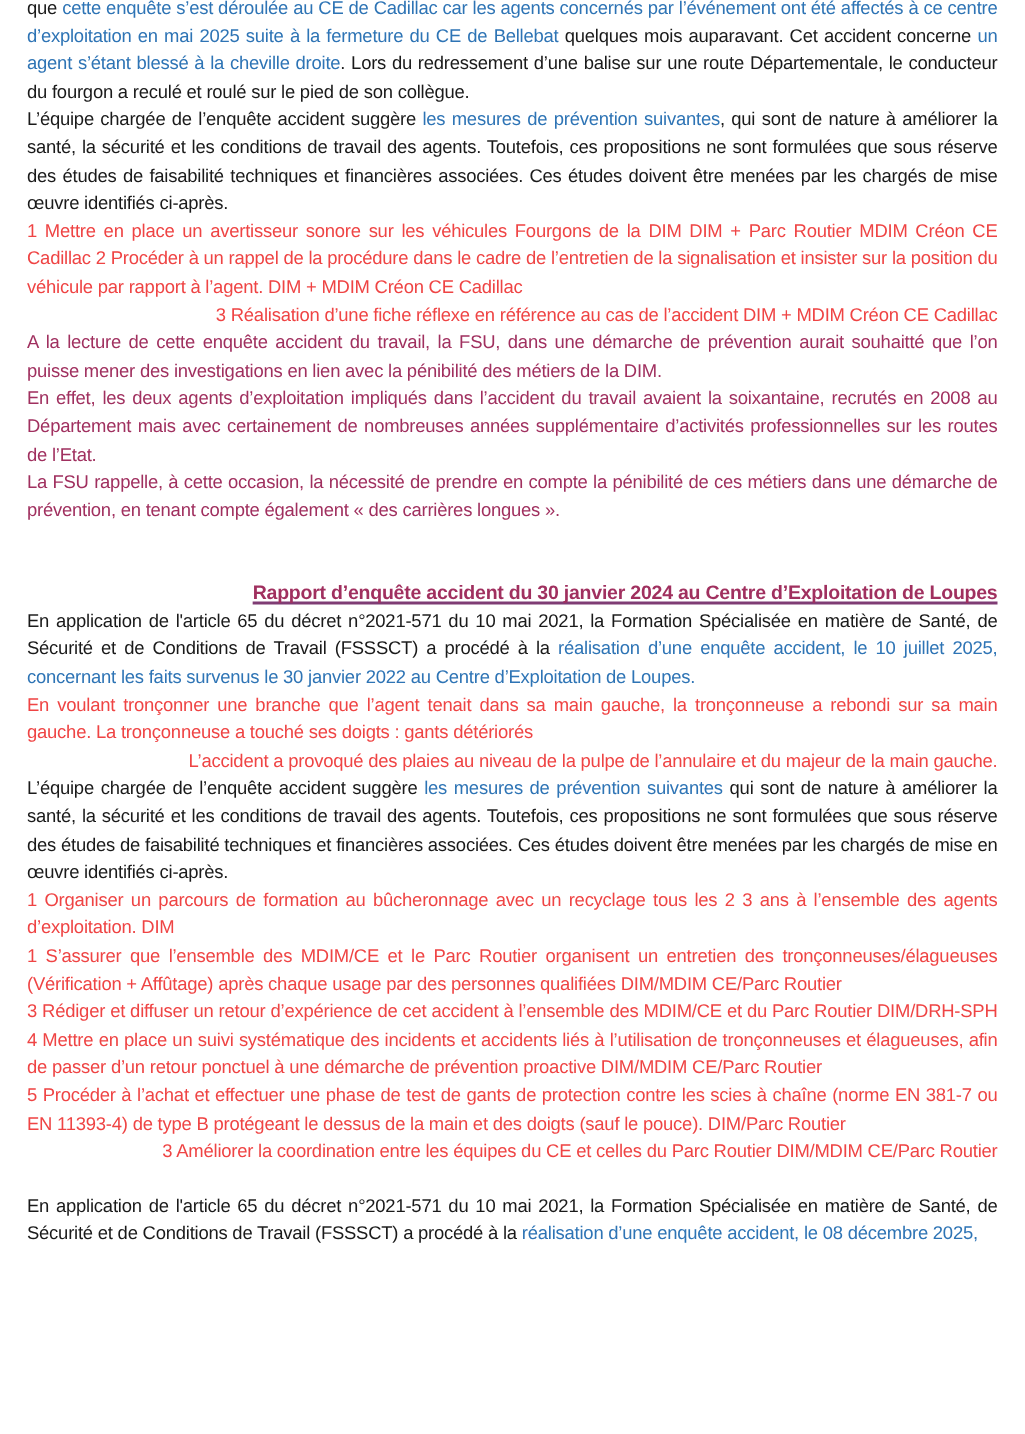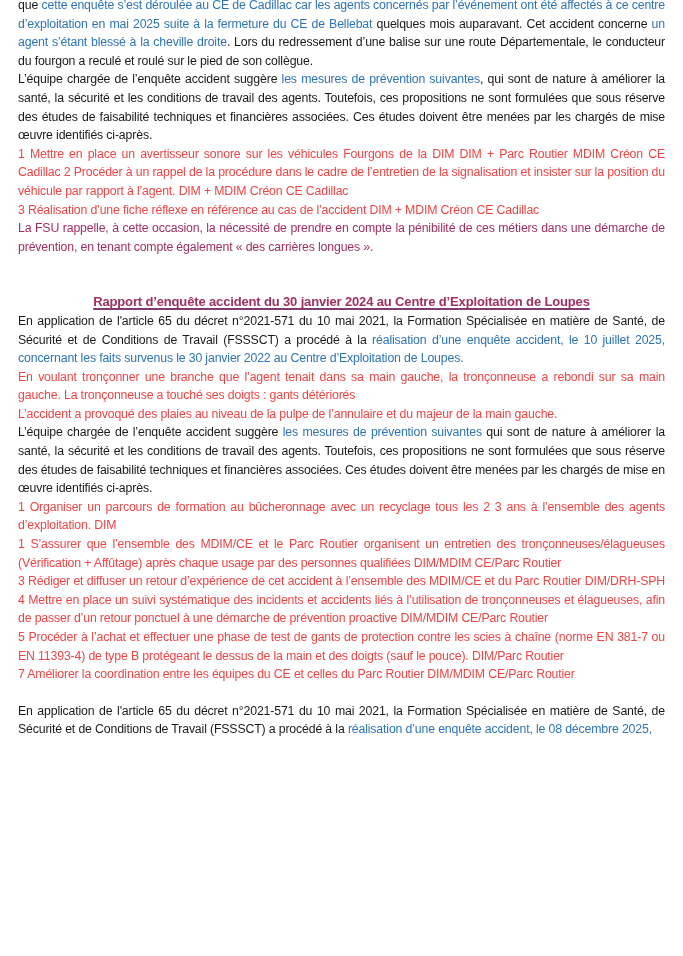--- a/index.html
+++ b/index.html
@@ -20,55 +20,57 @@
   .maroon { color: #a0305f; }
   .heading {
     color: #a0305f;
     font-weight: bold;
     text-decoration: underline;
     text-decoration-color: #7f3c74;
     text-decoration-thickness: 1.5px;
     text-underline-offset: 2px;
     font-size: 13px;
     margin: 0;
-    text-align: center;
+    text-align: right;
   }
   .first { margin-top: -4px !important; }
   .gap-large { height: 37px; }
   .gap-mid { height: 18px; }
-  .nl { text-align: left; }
+  .nl { text-align: right; }
 </style>
 </head>
 <body>
 
 <div class="page">
 
   <p class="first"><span>que </span><span class="blue">cette enquête s’est déroulée au CE de Cadillac car les agents concernés par l’événement ont été affectés à ce centre d’exploitation en mai 2025 suite à la fermeture du CE de Bellebat</span><span> quelques mois auparavant. Cet accident concerne </span><span class="blue">un agent s’étant blessé à la cheville droite</span><span>. Lors du redressement d’une balise sur une route Départementale, le conducteur du fourgon a reculé et roulé sur le pied de son collègue.</span></p>
 
   <p><span>L’équipe chargée de l’enquête accident suggère </span><span class="blue">les mesures de prévention suivantes</span><span>, qui sont de nature à améliorer la santé, la sécurité et les conditions de travail des agents. Toutefois, ces propositions ne sont formulées que sous réserve des études de faisabilité techniques et financières associées. Ces études doivent être menées par les chargés de mise œuvre identifiés ci-après.</span></p>
 
   <p class="blue-b">1 Mettre en place un avertisseur sonore sur les véhicules Fourgons de la DIM DIM + Parc Routier MDIM Créon CE Cadillac 2 Procéder à un rappel de la procédure dans le cadre de l’entretien de la signalisation et insister sur la position du véhicule par rapport à l’agent. DIM + MDIM Créon CE Cadillac</p>
   <p class="blue-b nl">3 Réalisation d’une fiche réflexe en référence au cas de l’accident DIM + MDIM Créon CE Cadillac</p>
 
+  <p class="maroon">A la lecture de cette enquête accident du travail, la FSU, dans une démarche de prévention aurait souhaitté que l’on puisse mener des investigations en lien avec la pénibilité des métiers de la DIM.</p>
+  <p class="maroon">En effet, les deux agents d’exploitation impliqués dans l’accident du travail avaient la soixantaine, recrutés en 2008 au Département mais avec certainement de nombreuses années supplémentaire d’activités professionnelles sur les routes de l’Etat.</p>
   <p class="maroon">La FSU rappelle, à cette occasion, la nécessité de prendre en compte la pénibilité de ces métiers dans une démarche de prévention, en tenant compte également « des carrières longues ».</p>
 
   <div class="gap-large"></div>
 
   <p class="heading">Rapport d’enquête accident du 30 janvier 2024 au Centre d’Exploitation de Loupes</p>
   <p><span>En application de l'article 65 du décret n°2021-571 du 10 mai 2021, la Formation Spécialisée en matière de Santé, de Sécurité et de Conditions de Travail (FSSSCT) a procédé à la </span><span class="blue">réalisation d’une enquête accident, le 10 juillet 2025,</span> <span class="blue">concernant les faits survenus le 30 janvier 2022 au Centre d’Exploitation de Loupes.</span></p>
 
   <p class="blue-b">En voulant tronçonner une branche que l’agent tenait dans sa main gauche, la tronçonneuse a rebondi sur sa main gauche. La tronçonneuse a touché ses doigts : gants détériorés</p>
   <p class="blue-b nl">L’accident a provoqué des plaies au niveau de la pulpe de l’annulaire et du majeur de la main gauche.</p>
 
   <p><span>L’équipe chargée de l’enquête accident suggère </span><span class="blue">les mesures de prévention suivantes</span><span> qui sont de nature à améliorer la santé, la sécurité et les conditions de travail des agents. Toutefois, ces propositions ne sont formulées que sous réserve des études de faisabilité techniques et financières associées. Ces études doivent être menées par les chargés de mise en œuvre identifiés ci-après.</span></p>
 
   <p class="blue-b">1 Organiser un parcours de formation au bûcheronnage avec un recyclage tous les 2 3 ans à l’ensemble des agents d’exploitation. DIM</p>
   <p class="blue-b">1 S’assurer que l’ensemble des MDIM/CE et le Parc Routier organisent un entretien des tronçonneuses/élagueuses (Vérification + Affûtage) après chaque usage par des personnes qualifiées DIM/MDIM CE/Parc Routier</p>
   <p class="blue-b">3 Rédiger et diffuser un retour d’expérience de cet accident à l’ensemble des MDIM/CE et du Parc Routier DIM/DRH-SPH 4 Mettre en place un suivi systématique des incidents et accidents liés à l’utilisation de tronçonneuses et élagueuses, afin de passer d’un retour ponctuel à une démarche de prévention proactive DIM/MDIM CE/Parc Routier</p>
   <p class="blue-b">5 Procéder à l’achat et effectuer une phase de test de gants de protection contre les scies à chaîne (norme EN 381-7 ou EN 11393-4) de type B protégeant le dessus de la main et des doigts (sauf le pouce). DIM/Parc Routier</p>
-  <p class="blue-b nl">7 Améliorer la coordination entre les équipes du CE et celles du Parc Routier DIM/MDIM CE/Parc Routier</p>
+  <p class="blue-b nl">3 Améliorer la coordination entre les équipes du CE et celles du Parc Routier DIM/MDIM CE/Parc Routier</p>
 
 
   <div class="gap-mid"></div>
 
   <p><span>En application de l'article 65 du décret n°2021-571 du 10 mai 2021, la Formation Spécialisée en matière de Santé, de Sécurité et de Conditions de Travail (FSSSCT) a procédé à la </span><span class="blue">réalisation d’une enquête accident, le 08 décembre 2025,</span></p>
 
 </div>
 
 </body></html>

